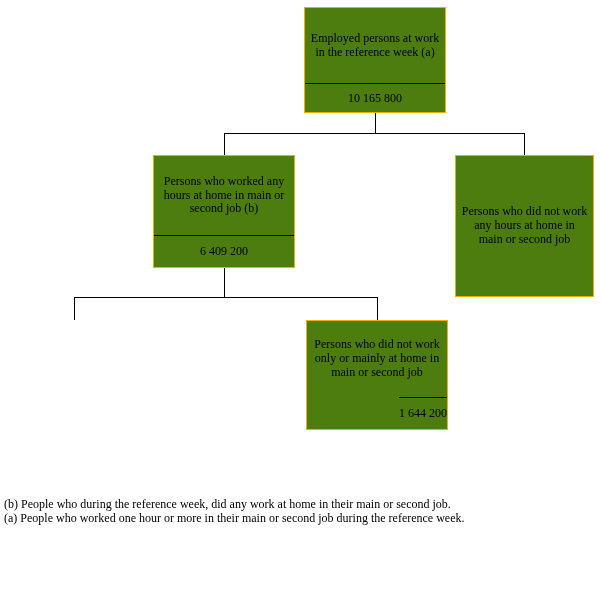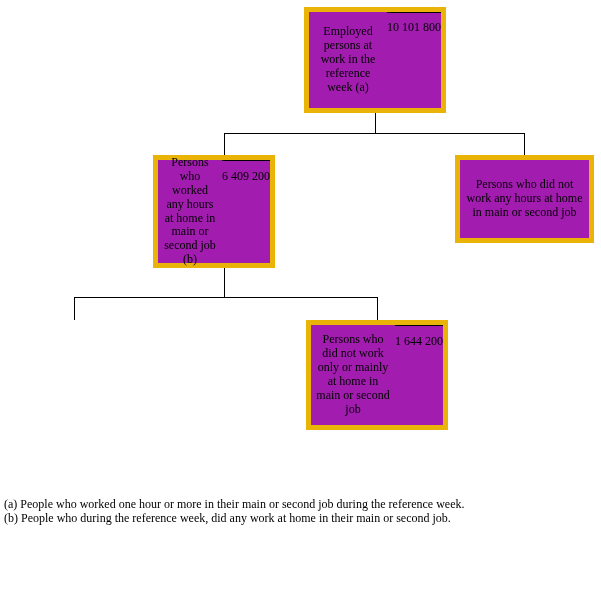--- a/index.html
+++ b/index.html
@@ -11,24 +11,25 @@
     position: relative;
     width: 601px;
     height: 592px;
     background: #ffffff;
     font-family: "Liberation Serif", "DejaVu Serif", serif;
     color: #000000;
     overflow: hidden;
   }
   .node {
     position: absolute;
-    border: 5px solid #eab308;
-    background: #a21caf;
+    border: 1px solid #eab308;
+    background: #4d7c0f;
     box-sizing: border-box;
     display: flex;
+    flex-direction: column;
   }
   .node-label {
     flex: 1 1 auto;
     display: flex;
     align-items: center;
     justify-content: center;
     text-align: center;
     font-size: 12px;
     line-height: 1.16;
     padding: 0 5px;
@@ -55,46 +56,46 @@
     white-space: nowrap;
   }
 </style>
 </head>
 <body>
 
 <div class="canvas">
 
   <div class="node" style="left:304px; top:7px; width:142px; height:106px;">
     <div class="node-label">Employed persons at work in the reference week (a)</div>
-    <div class="node-value" style="height:28px;">10 101 800</div>
+    <div class="node-value" style="height:28px;">10 165 800</div>
   </div>
 
   <div class="line" style="left:375px; top:113px; width:1px; height:21px;"></div>
   <div class="line" style="left:224px; top:133px; width:301px; height:1px;"></div>
   <div class="line" style="left:224px; top:133px; width:1px; height:22px;"></div>
   <div class="line" style="left:524px; top:133px; width:1px; height:22px;"></div>
 
-  <div class="node" style="left:153px; top:155px; width:122px; height:113px;font-family:Liberation Serif, serif;">
+  <div class="node" style="left:153px; top:155px; width:142px; height:113px;font-family:Liberation Serif, serif;">
     <div class="node-label">Persons who worked any hours at home in main or second job (b)</div>
     <div class="node-value" style="height:31px;">6 409 200</div>
   </div>
 
-  <div class="node" style="left:455px; top:155px; width:139px; height:88px;">
+  <div class="node" style="left:455px; top:155px; width:139px; height:142px;">
     <div class="node-label">Persons who did not work any hours at home in main or second job</div>
   </div>
 
   <div class="line" style="left:224px; top:268px; width:1px; height:30px;"></div>
   <div class="line" style="left:74px; top:297px; width:304px; height:1px;"></div>
   <div class="line" style="left:74px; top:297px; width:1px; height:23px;"></div>
   <div class="line" style="left:377px; top:297px; width:1px; height:23px;"></div>
 
 
-  <div class="node" style="left:306px; top:320px; width:142px; height:110px;">
+  <div class="node" style="left:306px; top:320px; width:142px; height:110px;align-items:flex-end;">
     <div class="node-label">Persons who did not work only or mainly at home in main or second job</div>
     <div class="node-value" style="height:31px;">1 644 200</div>
   </div>
 
   <div class="footnotes">
+    <div>(b) People who during the reference week, did any work at home in their main or second job.</div>
     <div>(a) People who worked one hour or more in their main or second job during the reference week.</div>
-    <div>(b) People who during the reference week, did any work at home in their main or second job.</div>
   </div>
 
 </div>
 
 </body></html>

